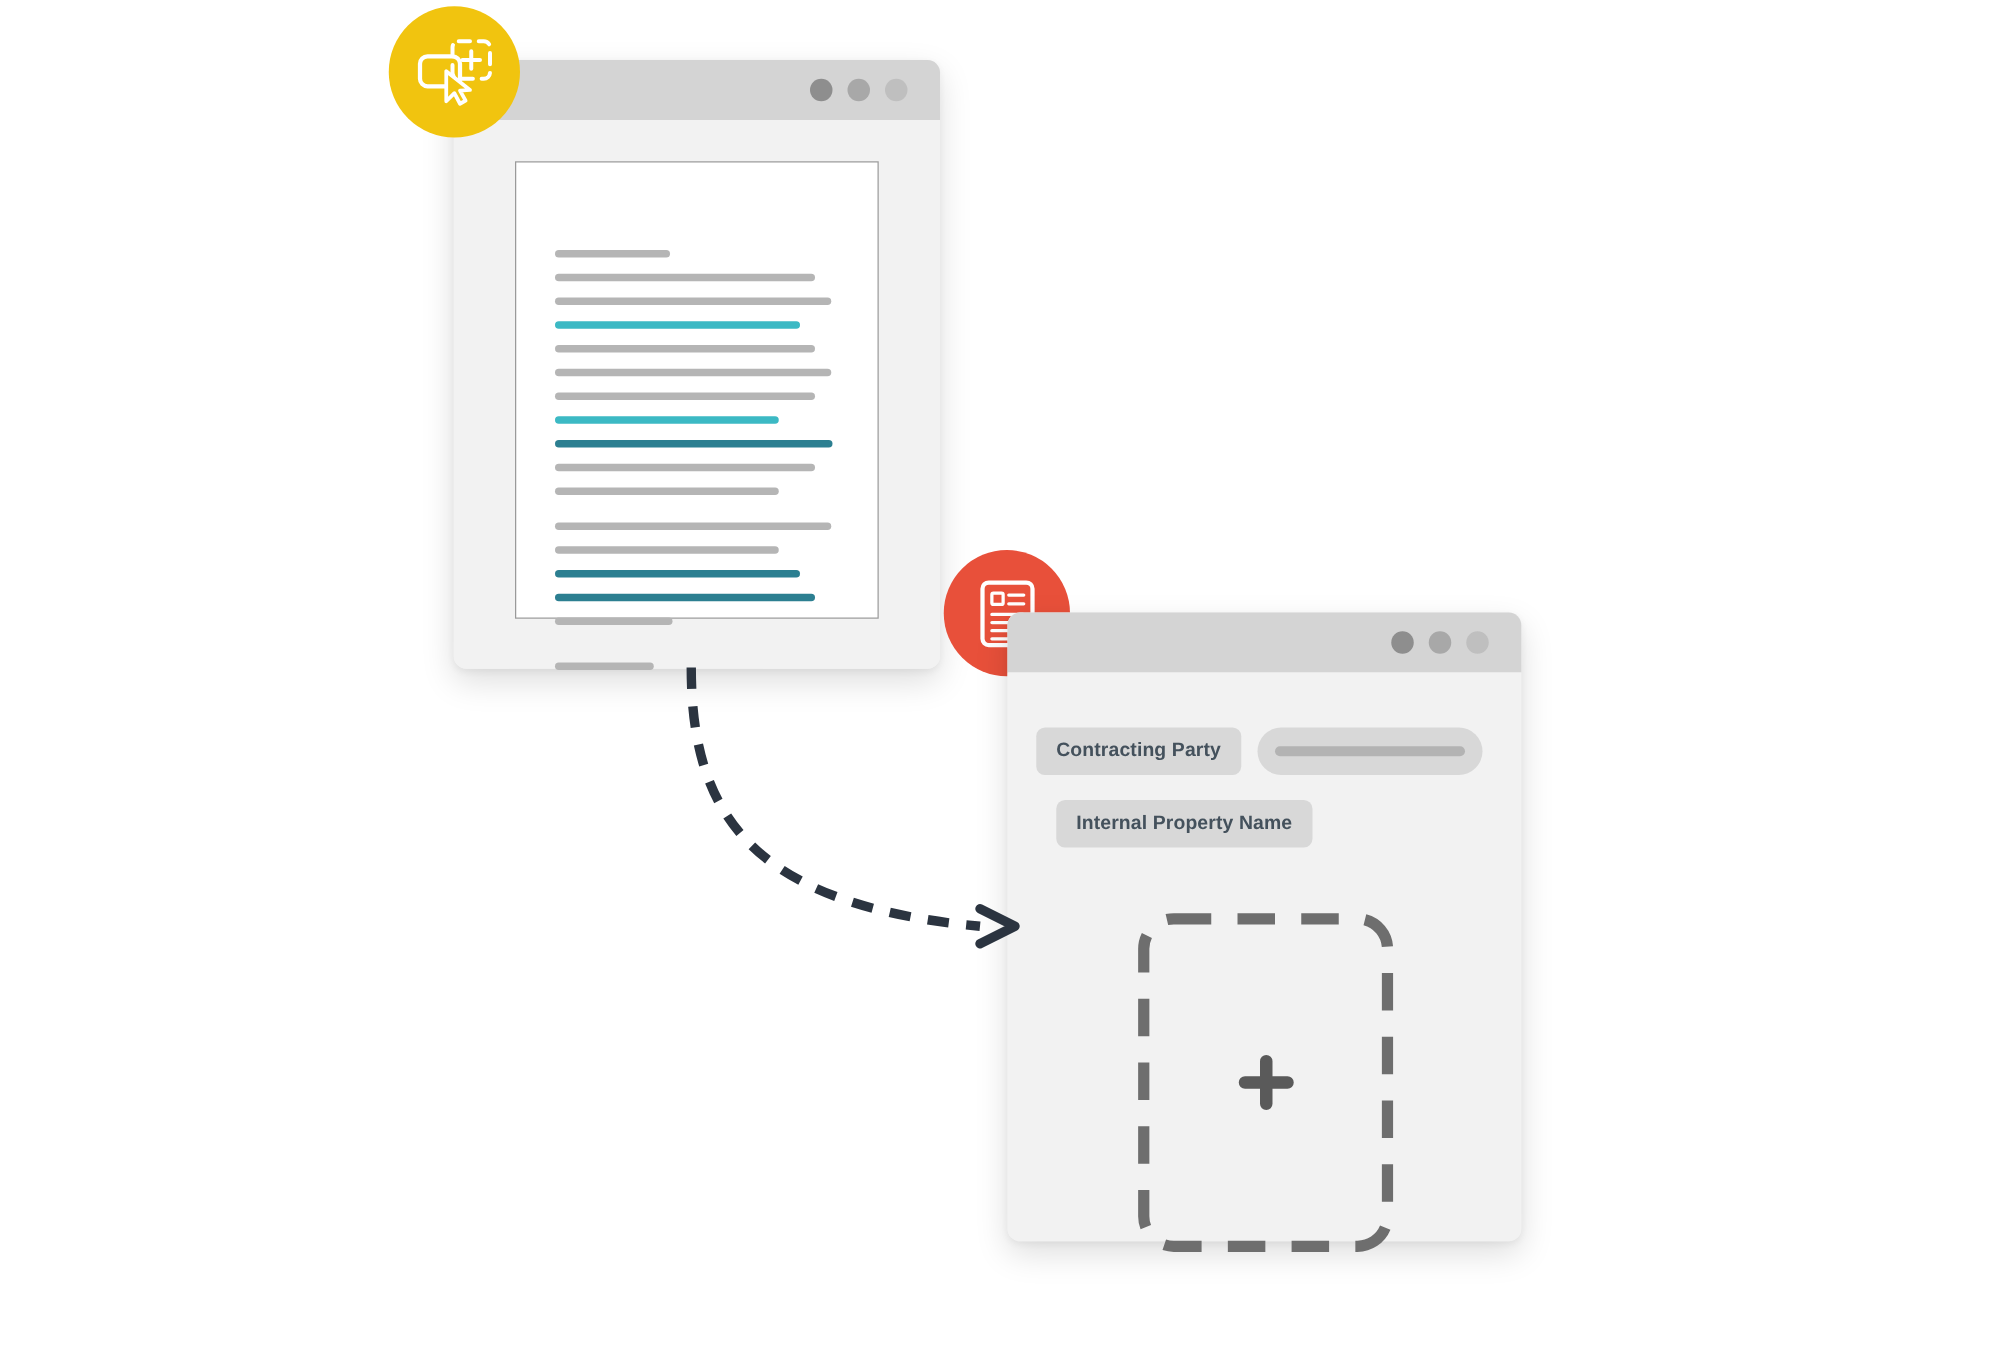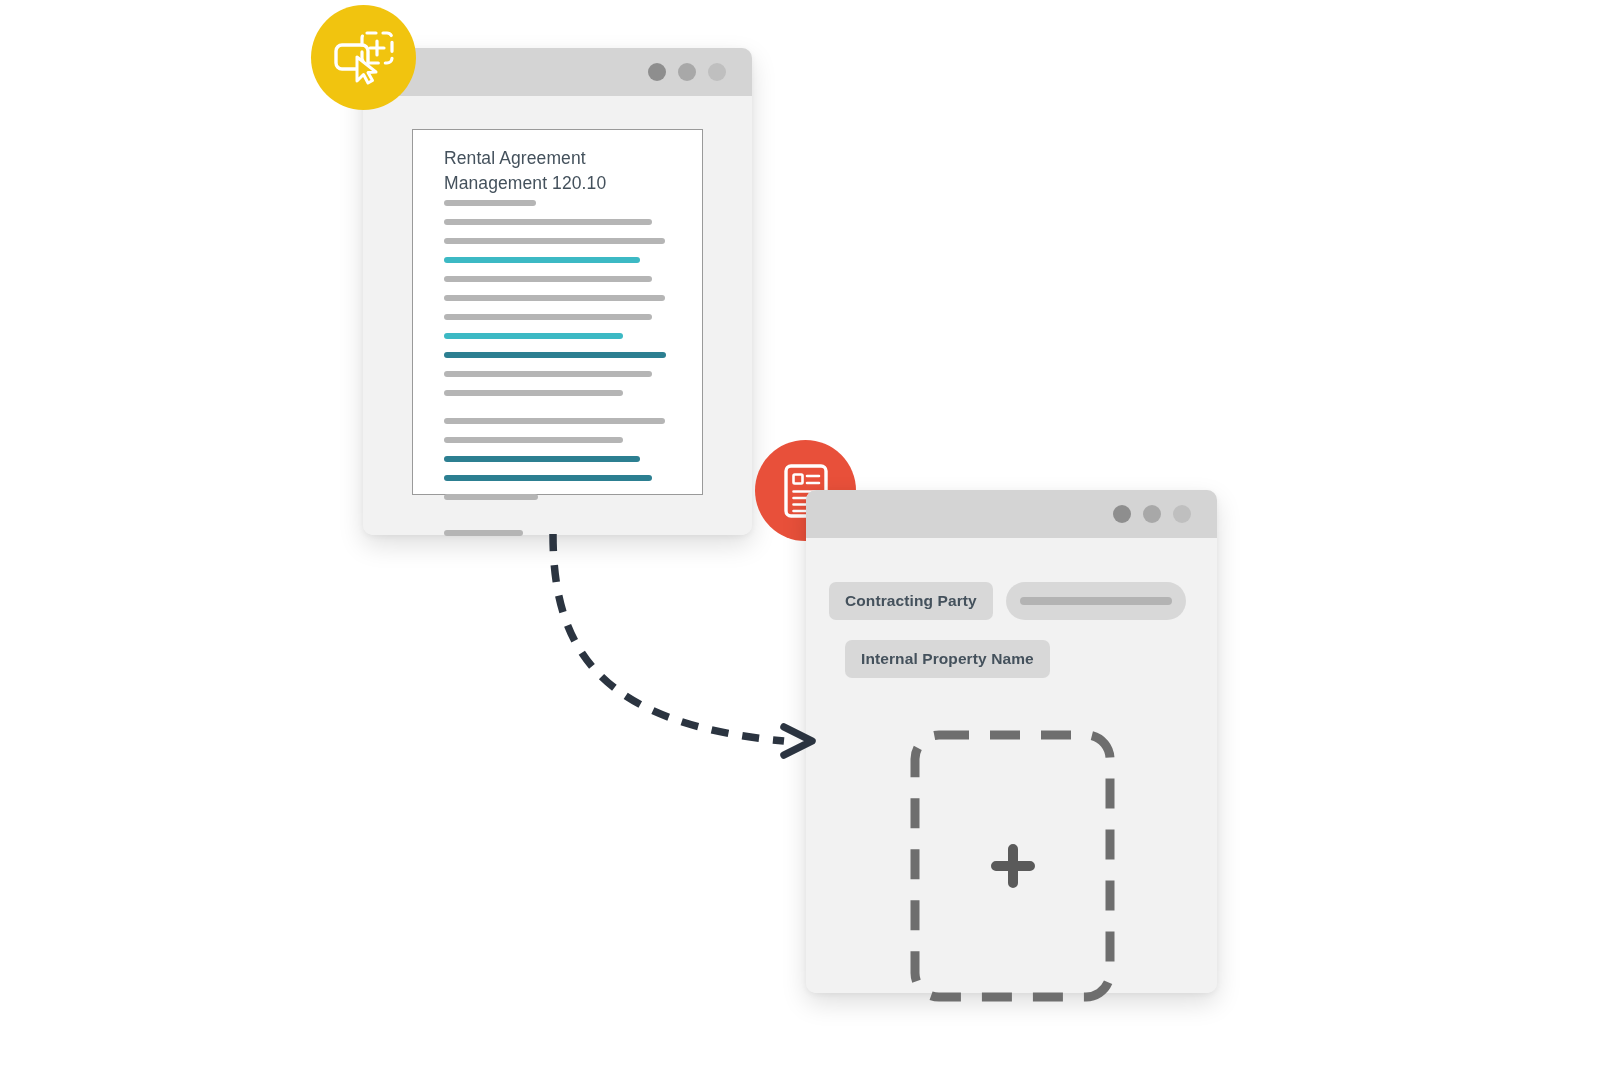--- a/index.html
+++ b/index.html
@@ -178,22 +178,20 @@
   <div class="window" id="window-one">
     <div class="titlebar">
       <div class="dots">
         <span class="dot d1"></span>
         <span class="dot d2"></span>
         <span class="dot d3"></span>
       </div>
     </div>
     <div class="winbody">
       <div id="doc-page">
-        <div id="doc-title">Rental Agreement
-Management 120.10</div>
         <div id="doc-lines">
             <div class="docline" style="top: 0px; width: 92px; background: rgb(181, 181, 181);"></div>
             <div class="docline" style="top: 19px; width: 208px; background: rgb(181, 181, 181);"></div>
             <div class="docline" style="top: 38px; width: 221px; background: rgb(181, 181, 181);"></div>
             <div class="docline" style="top: 57px; width: 196px; background: rgb(60, 185, 196);"></div>
             <div class="docline" style="top: 76px; width: 208px; background: rgb(181, 181, 181);"></div>
             <div class="docline" style="top: 95px; width: 221px; background: rgb(181, 181, 181);"></div>
             <div class="docline" style="top: 114px; width: 208px; background: rgb(181, 181, 181);"></div>
             <div class="docline" style="top: 133px; width: 179px; background: rgb(60, 185, 196);"></div>
             <div class="docline" style="top: 152px; width: 222px; background: rgb(44, 127, 145);"></div>

